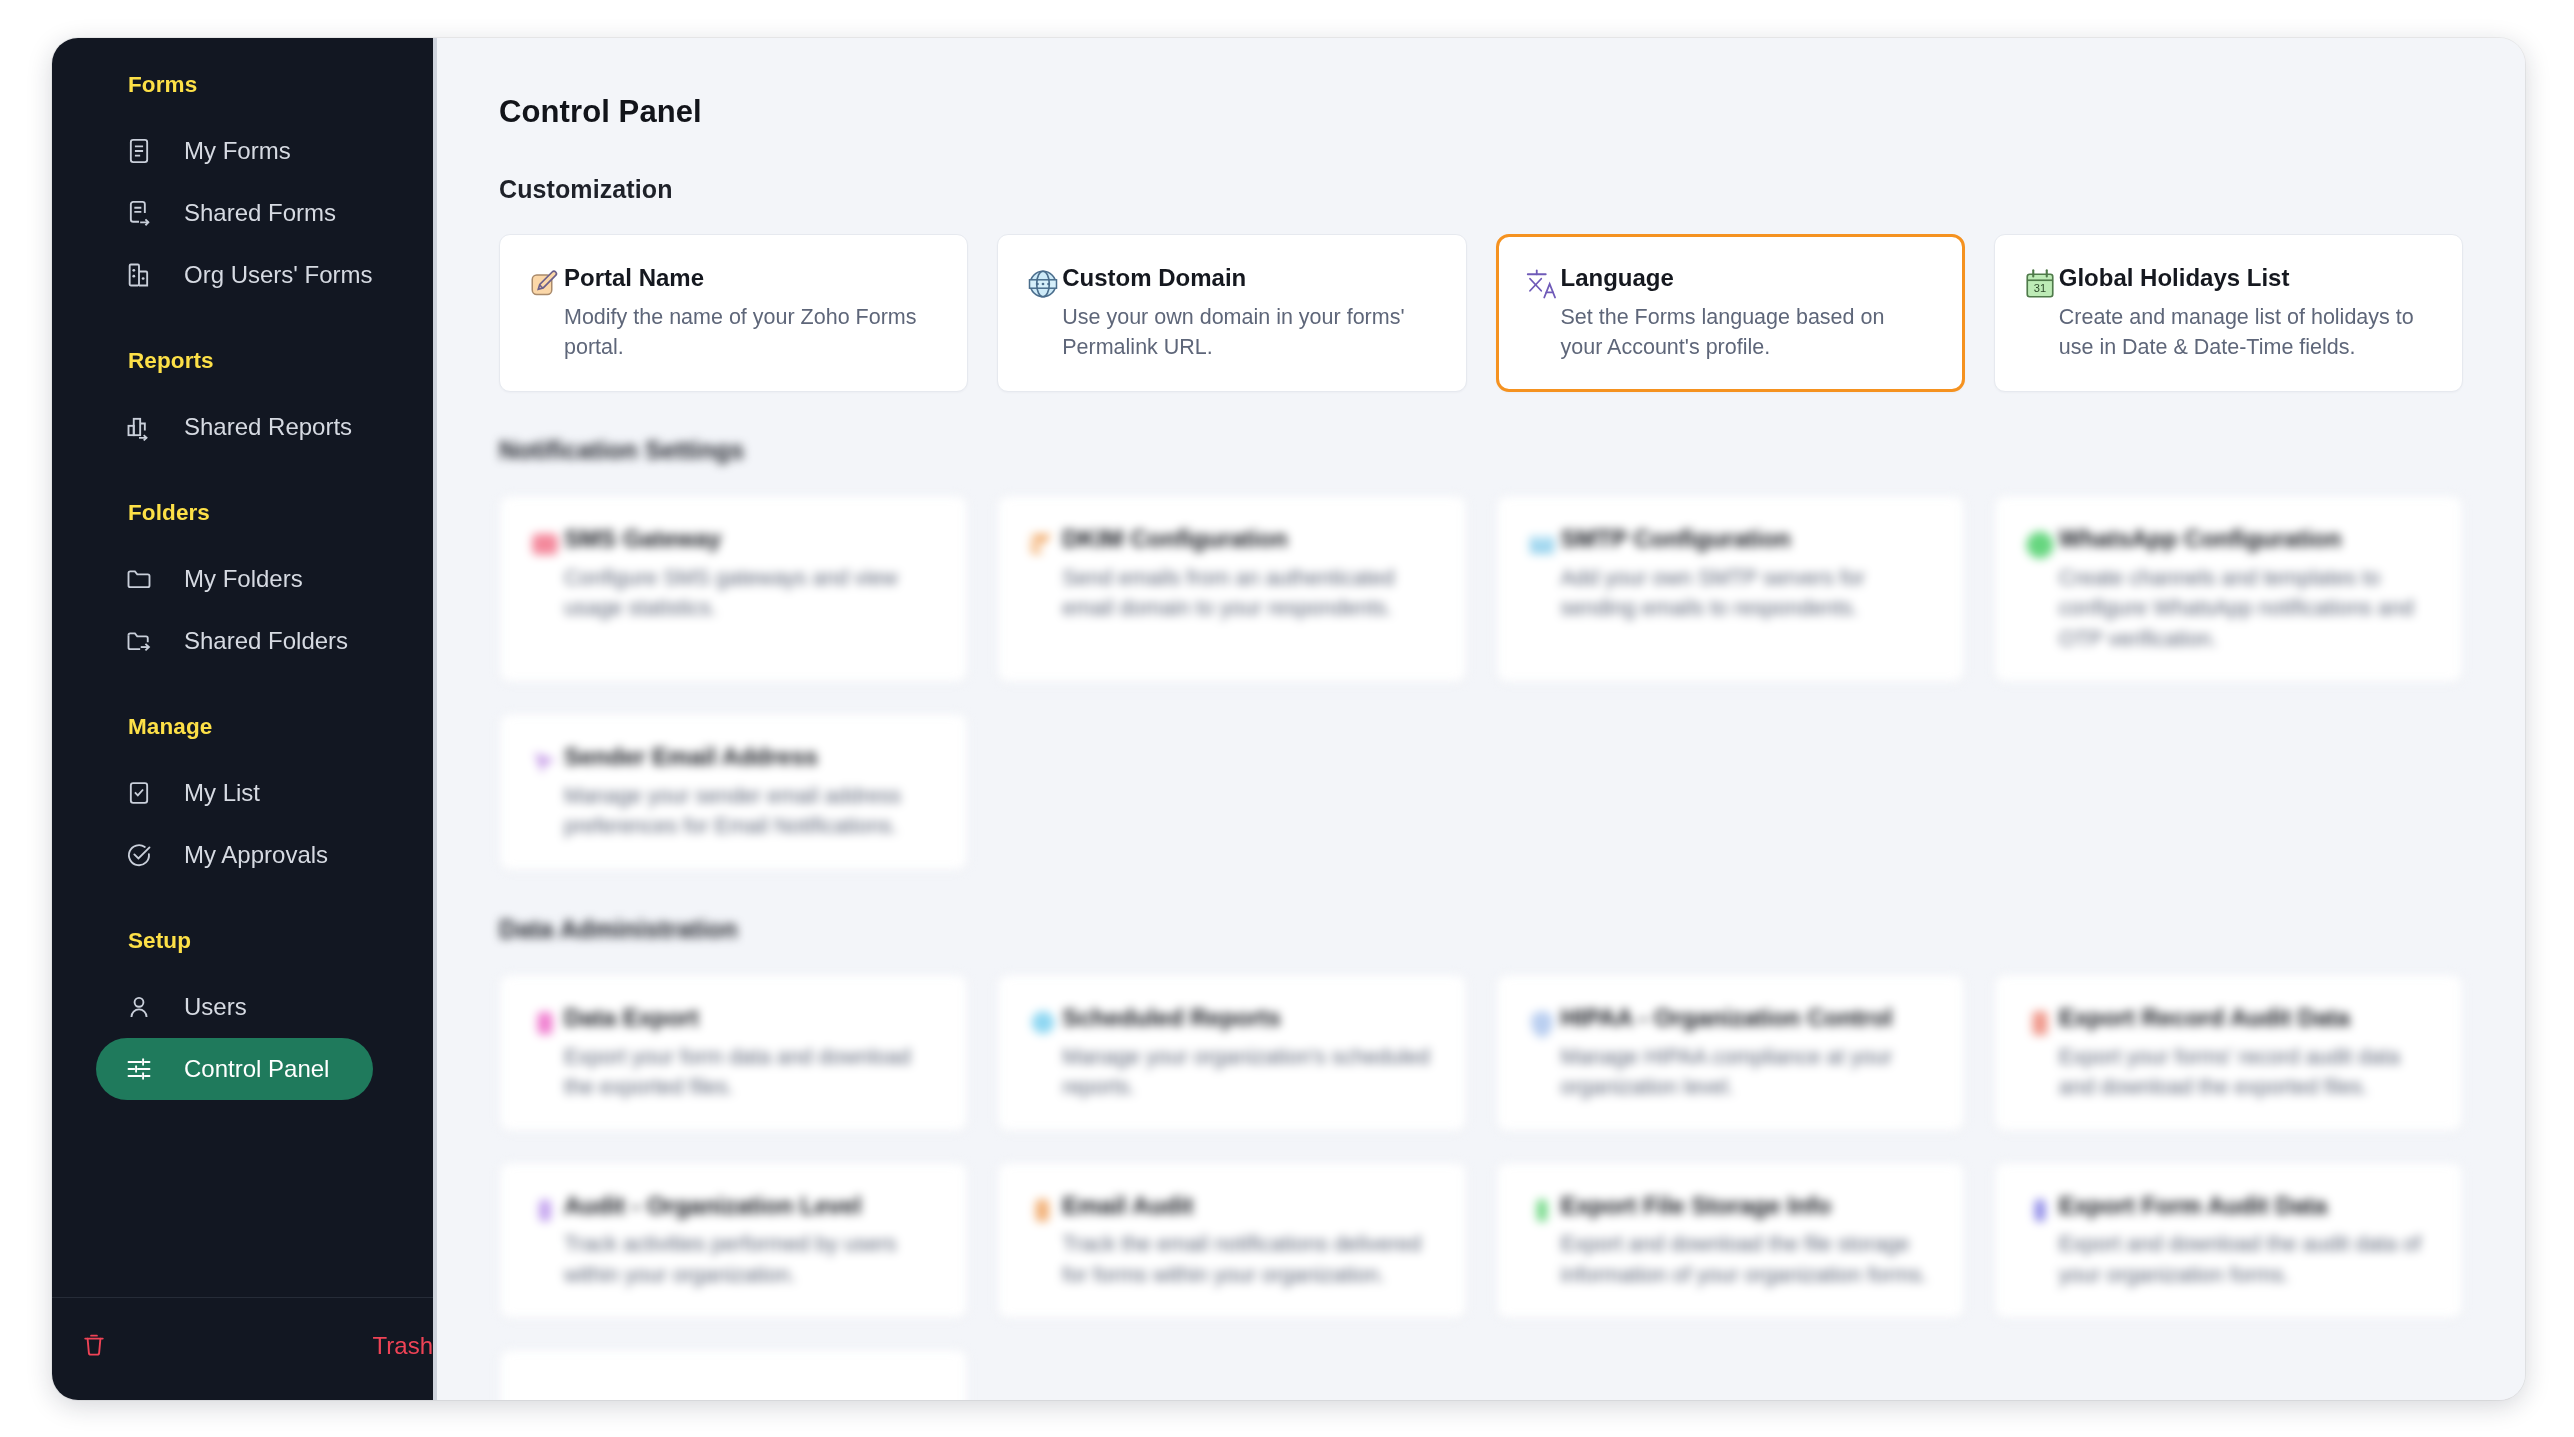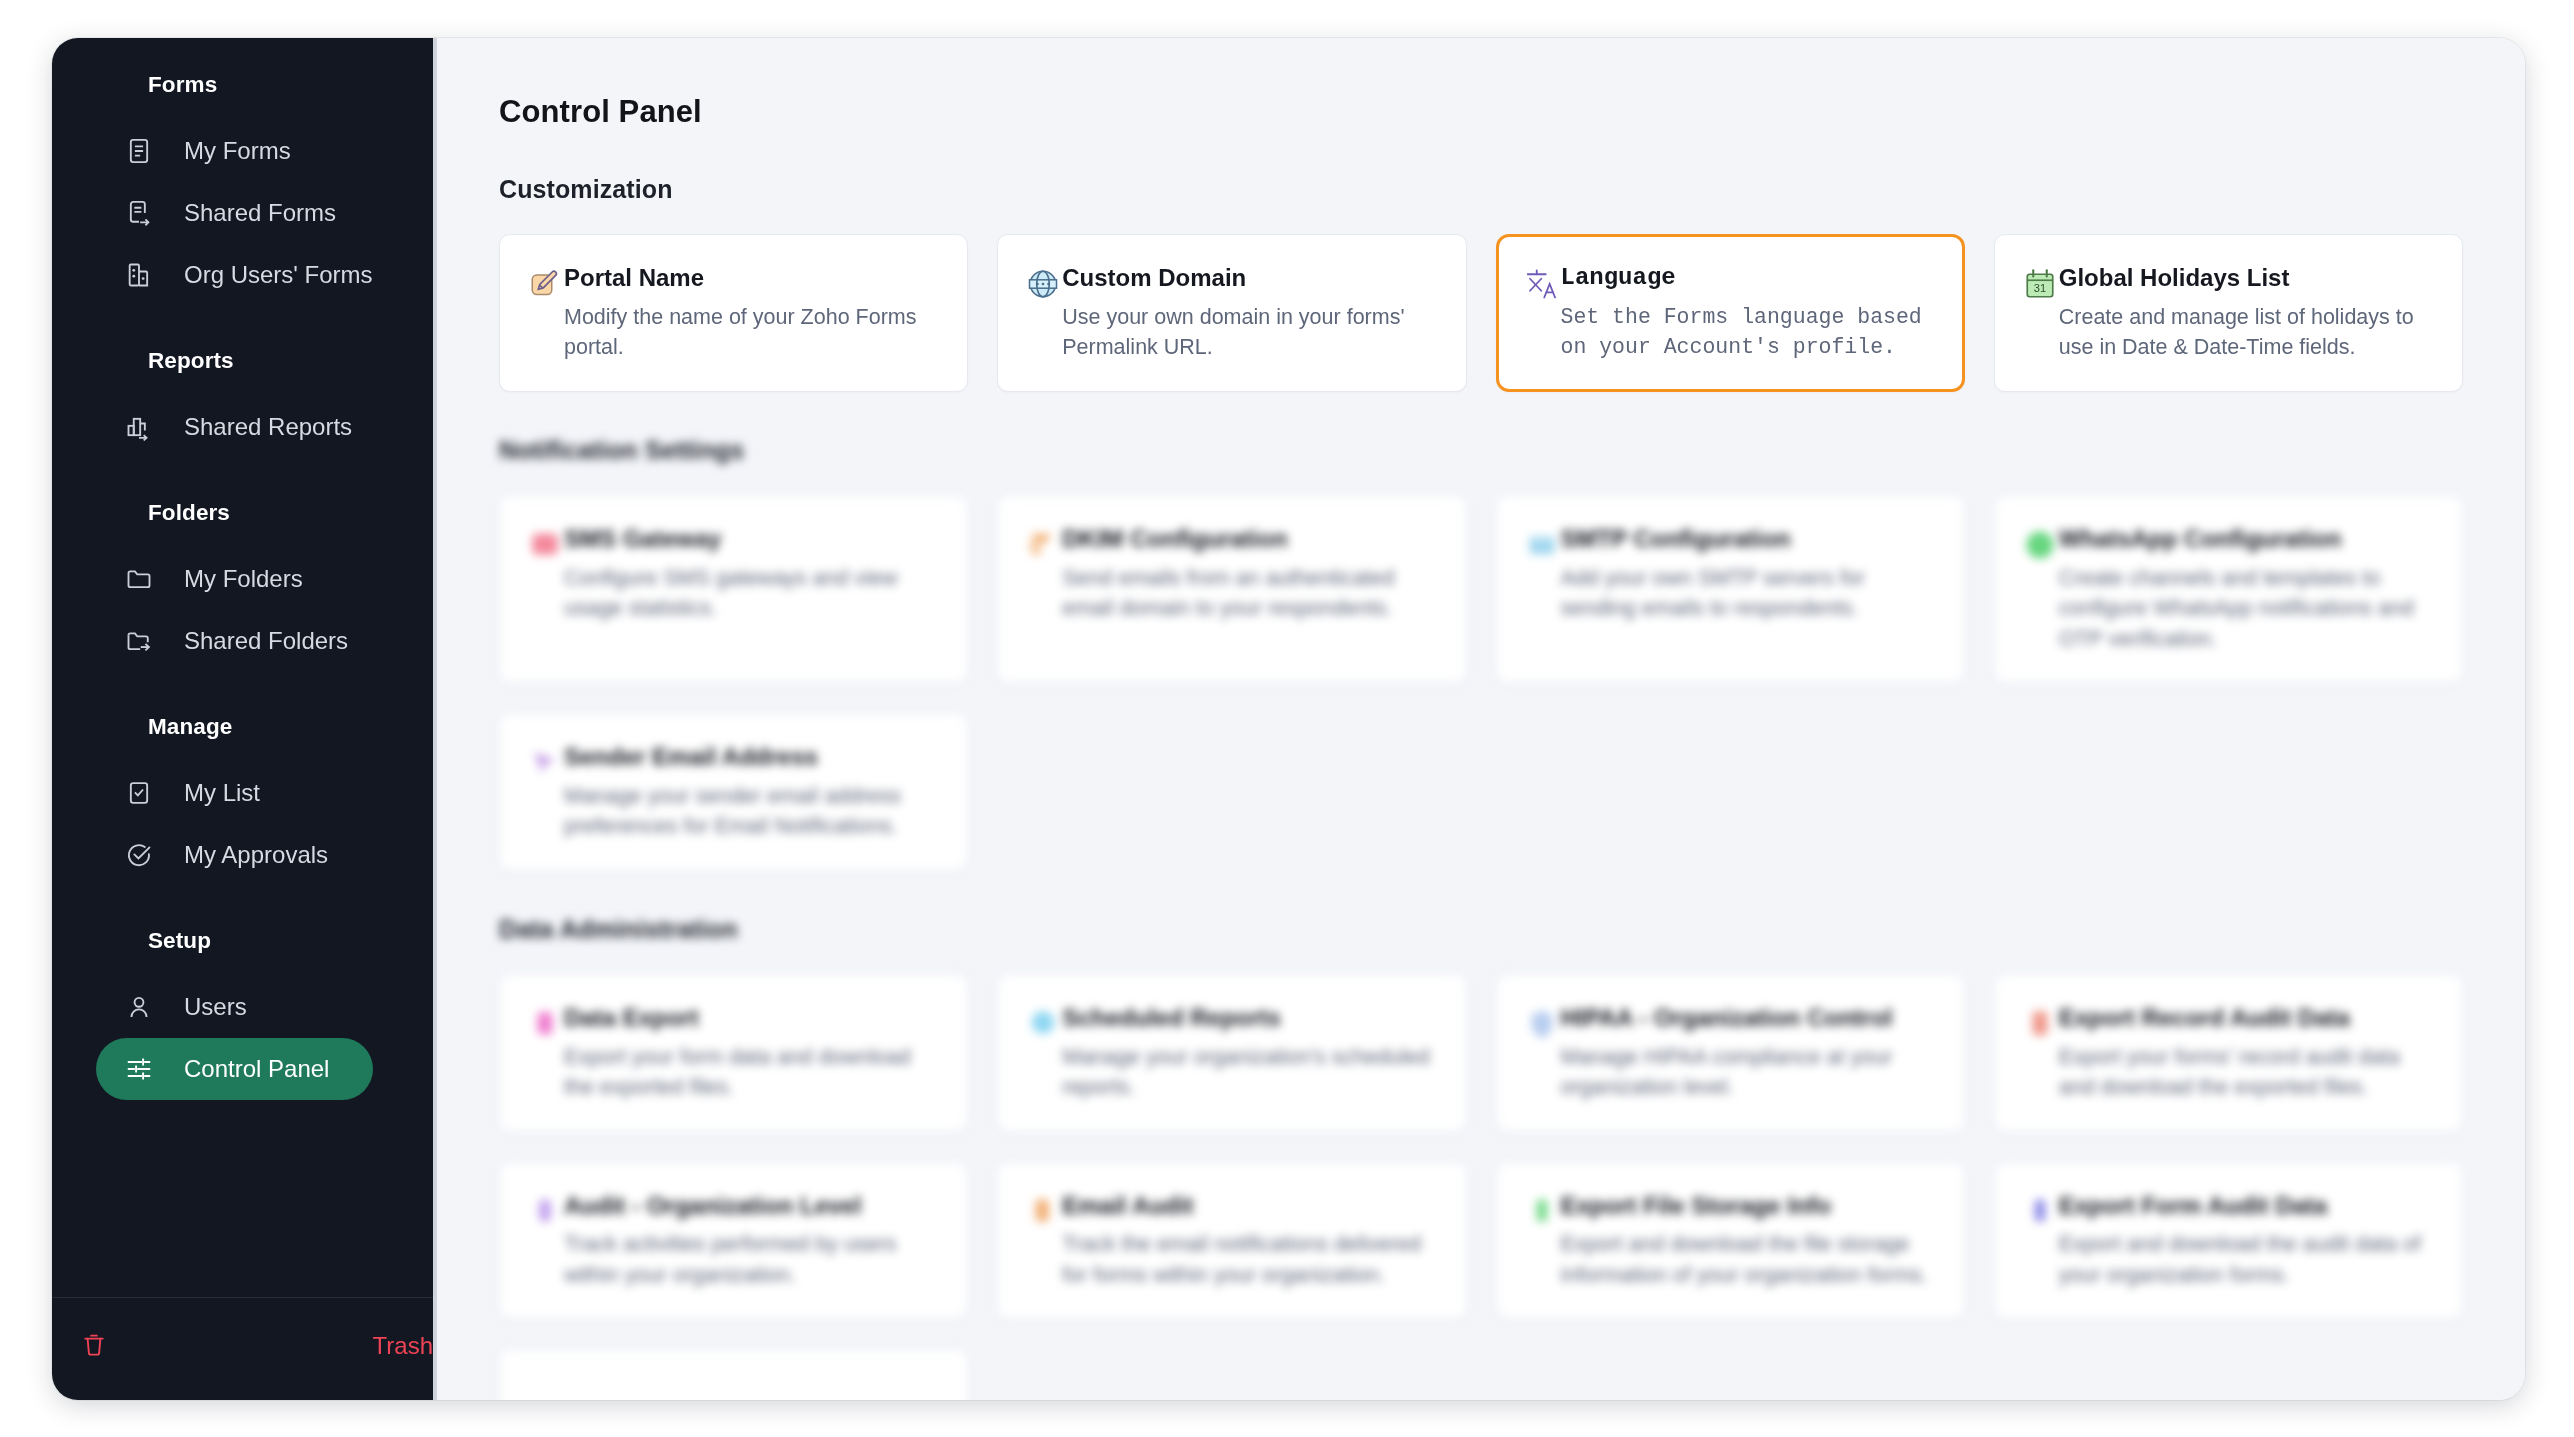--- a/index.html
+++ b/index.html
@@ -38,24 +38,24 @@
 
   .sidebar-scroll {
     flex: 1 1 auto;
     padding-top: 34px;
     overflow: hidden;
   }
 
   .nav-group { margin-bottom: 6px; }
 
   .nav-group-title {
-    color: #ffffff;
+    color: #fde047;
     font-size: 22.5px;
     font-weight: bold;
-    padding: 0 0 0 96px;
+    padding: 0 0 0 76px;
     margin-bottom: 22px;
     letter-spacing: .1px;
   }
   .nav-group + .nav-group .nav-group-title { margin-top: 42px; }
 
   .nav-item {
     display: flex;
     align-items: center;
     gap: 22px;
     height: 62px;
@@ -143,21 +143,20 @@
     display: flex;
     align-items: flex-start;
     min-height: 142px;
     cursor: pointer;
     box-shadow: 0 1px 2px rgba(20,30,60,0.03);
   }
   .card.focused {
     border: 3px solid #f59220;
     padding: 26px 40px 26px 24px;
     border-radius: 13px;
-    font-family: Liberation Mono, monospace;
   }
 
   .card-icon {
     flex: 0 0 auto;
     width: 38px;
     height: 38px;
     margin-top: 2px;
     display: flex;
     align-items: center;
     justify-content: center;

